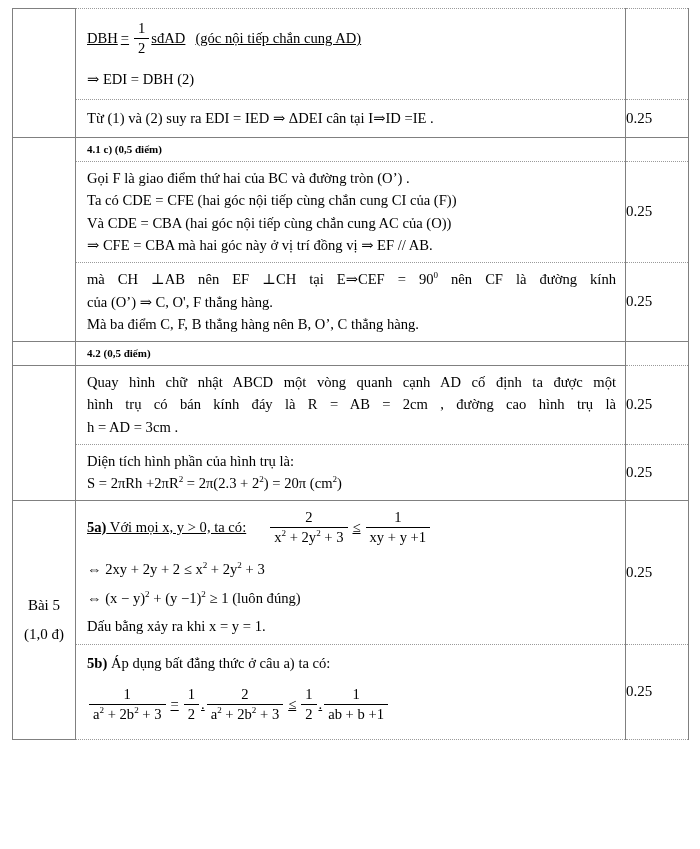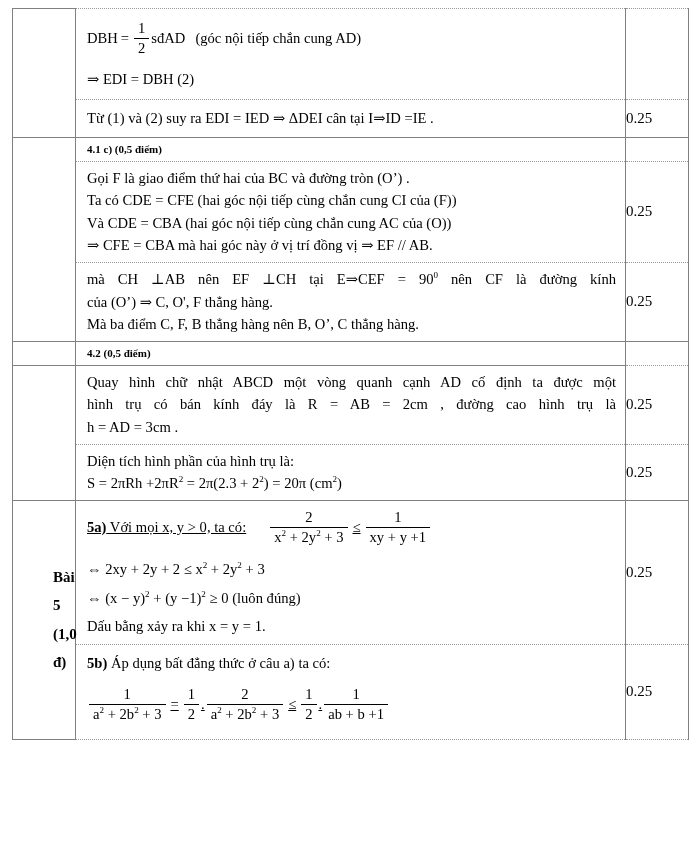--- a/index.html
+++ b/index.html
@@ -54,25 +54,24 @@
 
   .body-cell {
     padding: 5px 9px 5px 11px;
   }
   .score-cell {
     text-align: left;
     font-size: 15px;
     vertical-align: middle;
   }
   .label-cell {
-    text-align: left;
-    font-weight: bold;
+    text-align: center;
+    font-weight: normal;
     font-size: 15px;
     line-height: 1.9;
-    padding-left: 40px;
   }
   .head-cell {
     font-weight: bold;
     font-size: 11px;
     padding: 6px 9px 6px 11px;
   }
 
   .ln {
     margin: 0;
     padding: 4px 0 4px 0;
@@ -125,21 +124,21 @@
     <colgroup>
       <col class="c-label">
       <col class="c-body">
       <col class="c-score">
     </colgroup>
     <tbody>
 
       <tr>
         <td class="bl-solid bt-solid" rowspan="2"></td>
         <td class="body-cell bl-solid br-solid bt-dot bb-dot">
-          <div class="ln tall" style="padding-top:7px;padding-bottom:2px;">
+          <div class="ln tall" style="padding-top:7px;padding-bottom:2px;text-decoration:underline;">
             <span>DBH</span><span class="op">=</span><span class="frac"><span class="num">1</span><span class="den">2</span></span><span>sđAD</span><span class="nbsp-gap"></span><span>(góc nội tiếp chắn cung AD)</span>
           </div>
           <div class="ln" style="padding-top:12px;padding-bottom:7px;">⇒ EDI = DBH (2)</div>
         </td>
         <td class="score-cell br-solid bt-dot bb-dot"></td>
       </tr>
 
       <tr>
         <td class="body-cell bl-solid br-solid bt-dot bb-solid">
           <div class="ln" style="padding:6px 0 6px 0;">Từ (1) và (2) suy ra   EDI = IED ⇒ ΔDEI   cân tại I⇒ID =IE .</div>
@@ -199,21 +198,21 @@
       <tr>
         <td class="label-cell bl-solid br-solid bt-solid bb-solid" rowspan="2">
           <div>Bài 5</div>
           <div>(1,0 đ)</div>
         </td>
         <td class="body-cell br-solid bt-solid bb-dot">
           <div class="mathline tall" style="padding-top:4px;">
             <b>5a)</b><span> Với mọi x, y &gt; 0, ta có:</span><span class="wide-gap"></span><span class="frac"><span class="num">2</span><span class="den"><span>x</span><sup class="e">2</sup><span> + 2y</span><sup class="e">2</sup><span> + 3</span></span></span><span class="op">≤</span><span class="frac"><span class="num">1</span><span class="den">xy + y +1</span></span>
           </div>
           <div class="ln" style="padding-top:10px;"><span>⇔ 2xy + 2y + 2 ≤ x</span><sup class="e">2</sup><span> + 2y</span><sup class="e">2</sup><span> + 3</span></div>
-          <div class="ln" style="padding-top:10px;"><span>⇔ (x − y)</span><sup class="e">2</sup><span> + (y −1)</span><sup class="e">2</sup><span> ≥ 0 (luôn đúng)</span></div>
+          <div class="ln" style="padding-top:10px;"><span>⇔ (x − y)</span><sup class="e">2</sup><span> + (y −1)</span><sup class="e">2</sup><span> ≥ 1 (luôn đúng)</span></div>
           <div class="ln" style="padding-top:10px;padding-bottom:5px;">Dấu bằng xảy ra khi x = y = 1.</div>
         </td>
         <td class="score-cell br-solid bt-dot bb-dot">0.25</td>
       </tr>
 
       <tr>
         <td class="body-cell br-solid bt-dot bb-dot">
           <div class="ln" style="padding-top:6px;"><b>5b)</b><span> Áp dụng bất đẳng thức ở câu a) ta có:</span></div>
           <div class="mathline center tall" style="padding-top:12px;padding-bottom:10px;">
             <span class="frac"><span class="num">1</span><span class="den"><span>a</span><sup class="e">2</sup><span> + 2b</span><sup class="e">2</sup><span> + 3</span></span></span><span class="op">=</span><span class="frac"><span class="num">1</span><span class="den">2</span></span><span>.</span><span class="frac"><span class="num">2</span><span class="den"><span>a</span><sup class="e">2</sup><span> + 2b</span><sup class="e">2</sup><span> + 3</span></span></span><span class="op">≤</span><span class="frac"><span class="num">1</span><span class="den">2</span></span><span>.</span><span class="frac"><span class="num">1</span><span class="den">ab + b +1</span></span>

